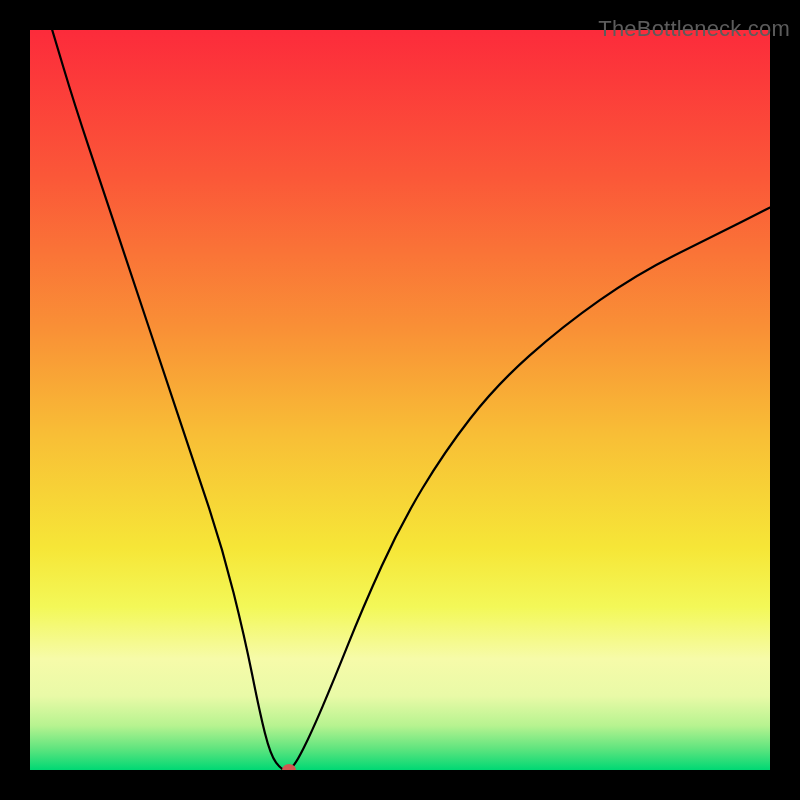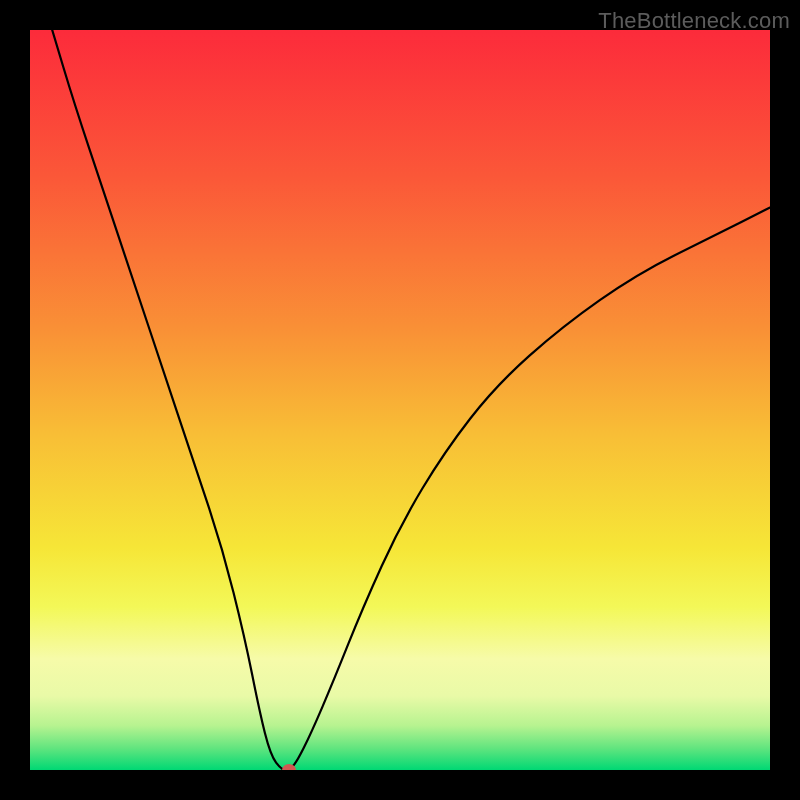--- a/index.html
+++ b/index.html
@@ -12,21 +12,21 @@
     overflow: hidden;
   }
   .frame {
     position: relative;
     width: 800px;
     height: 800px;
     background: #000;
   }
   .watermark {
     position: absolute;
-    top: 8px;
+    top: 16px;
     right: 10px;
     color: #5c5c5c;
     font-size: 22px;
     letter-spacing: 0.2px;
     z-index: 10;
     user-select: none;
   }
   .plot-area {
     position: absolute;
     left: 30px;

